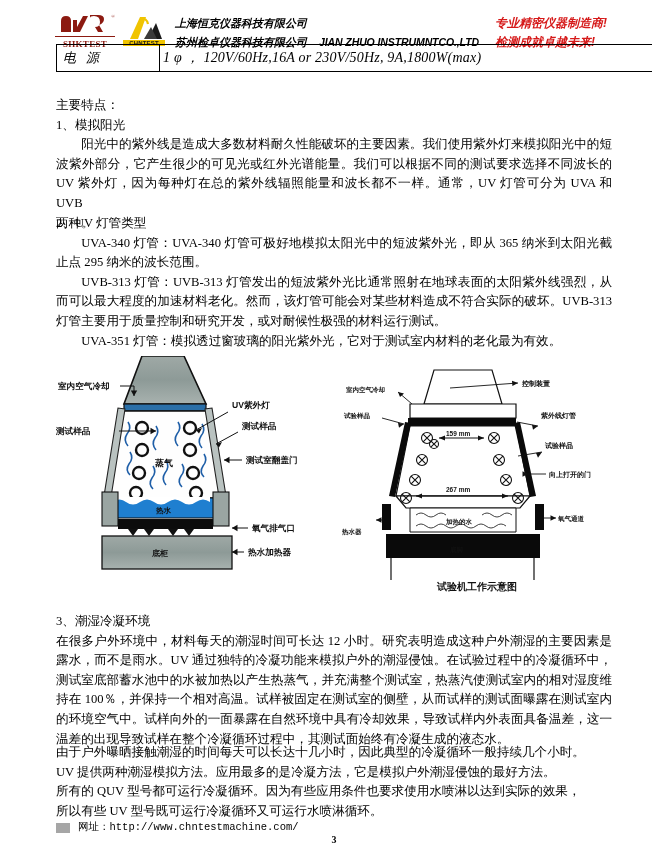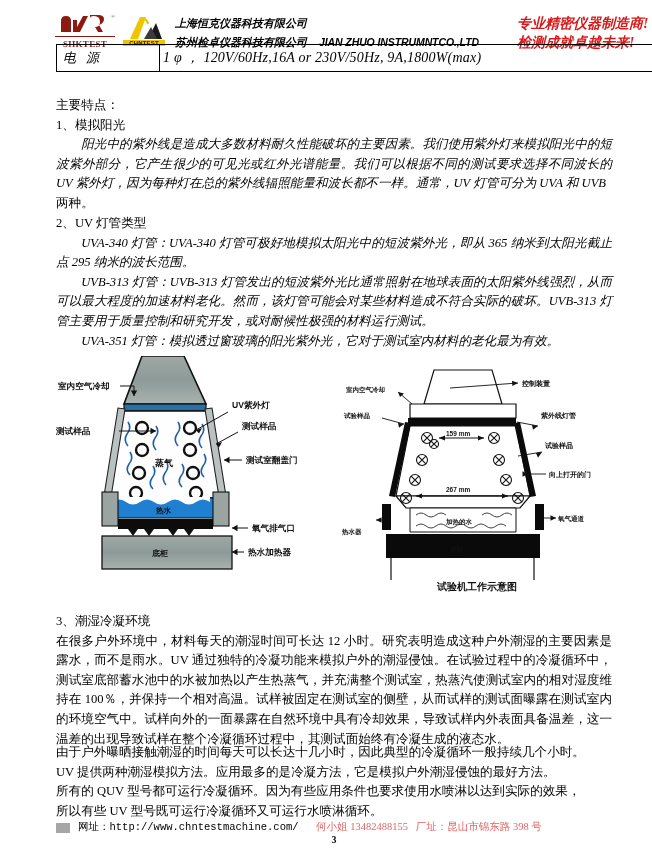--- a/index.html
+++ b/index.html
@@ -110,26 +110,25 @@
   .hdr-en {
     font-family: "Liberation Sans", sans-serif;
     font-weight: bold;
     font-style: italic;
     font-size: 10.5px;
     color: #000;
     letter-spacing: -0.1px;
   }
   .hdr-en.r2 { margin-left: -8px; }
   .hdr-slogan {
-    margin-left: 22px;
     color: #d61a1a;
-    font-family: Liberation Serif, serif;
+    font-family: Liberation Sans, sans-serif;
     font-weight: bold;
     font-style: italic;
-    font-size: 14px;
+    font-size: 12px;
     line-height: 19px;
     white-space: nowrap;
   }
 
   
   .pwr-table {
     position: absolute;
     left: 56px; top: 44px;
     width: 624px;
     height: 28px;
@@ -167,21 +166,21 @@
     font-family: "Liberation Serif", "DejaVu Serif", serif;
     font-size: 12.6px;
     line-height: 19.6px;
     text-align: justify;
     color: #000;
   }
   #sec1 { top: 96px; }
   #sec2 { top: 214px; }
   #sec3 { top: 612px; }
   #sec4 { top: 743px; }
-  .indent { text-indent: 2em; font-style: italic; }
+  .indent { text-indent: 2em; }
   .noindent { text-indent: 0; }
 
   
   .figures {
     position: absolute;
     left: 56px; top: 356px;
     width: 556px;
     height: 238px;
   }
   .fig {
@@ -524,22 +523,16 @@
     <div class="noindent">UV 提供两种潮湿模拟方法。应用最多的是冷凝方法，它是模拟户外潮湿侵蚀的最好方法。</div>
     <div class="noindent">所有的 QUV 型号都可运行冷凝循环。因为有些应用条件也要求使用水喷淋以达到实际的效果，</div>
     <div class="noindent">所以有些 UV 型号既可运行冷凝循环又可运行水喷淋循环。</div>
   </div>
 
   <div class="footer">
     <div class="foot-sq"></div>
     <div class="foot-url">
       <span>网址：</span><span>http://www.chntestmachine.com/</span>
     </div>
-    <div class="foot-contact">
-      <span>何小姐</span>
-      <span>13482488155</span>
-      &nbsp;
-      <span>厂址：</span><span>昆山市锦东路 398 号</span>
-    </div>
     <div class="page-num">3</div>
   </div>
 
 </div>
 
 </body></html>

